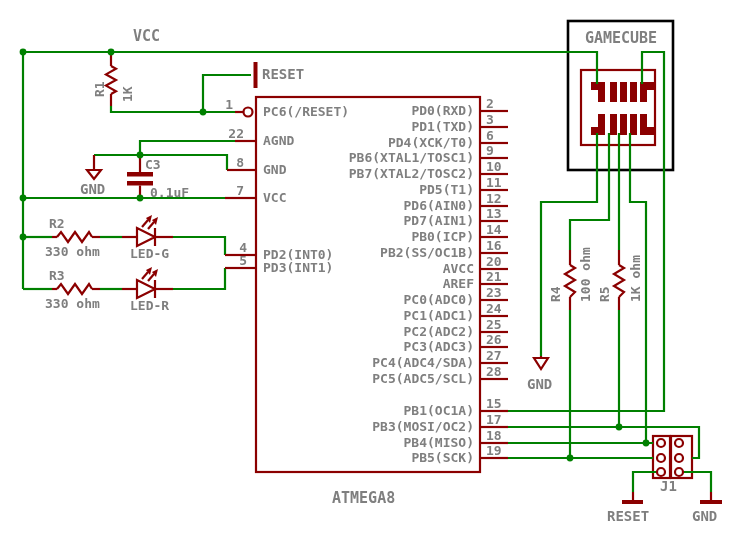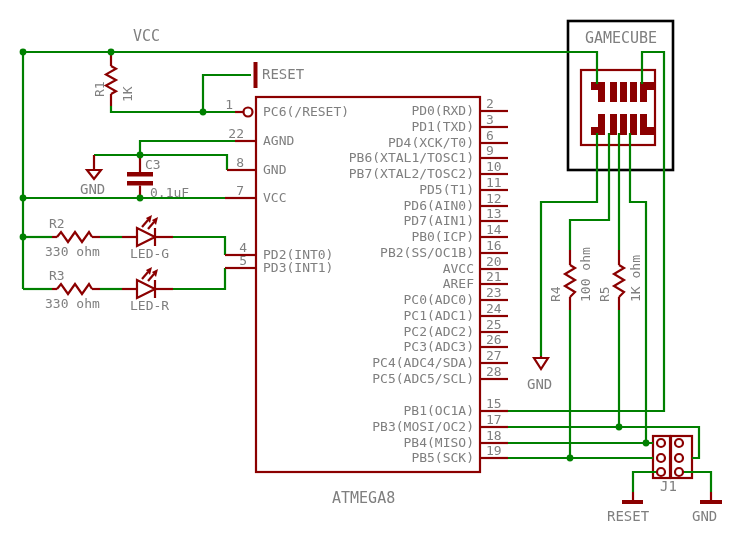--- a/index.html
+++ b/index.html
@@ -1,16 +1,16 @@
 <!DOCTYPE html>
 <html><head>
 <meta charset="utf-8">
 <style>
   html,body{margin:0;padding:0;background:#fff;}
-  .stage{position:relative;width:736px;height:536px;background:#ffffff;overflow:hidden;}
+  .stage{position:relative;width:736px;height:536px;background:#ffffff;overflow:hidden;font-weight:bold;}
   svg{display:block;}
   .wire{stroke:#008000;stroke-width:2.2;fill:none;}
   .sym{stroke:#8b0000;stroke-width:2.2;fill:none;}
   .symw{stroke:#8b0000;stroke-width:2.2;fill:#ffffff;}
   .padf{fill:#8b0000;stroke:none;}
   .dot{fill:#008000;stroke:none;}
   .frame{stroke:#000000;stroke-width:2.6;fill:none;}
   text{fill:#7f7f7f;font-family:"DejaVu Sans Mono","Liberation Mono",monospace;}
   .t13{font-size:13px;}
   .t14{font-size:14px;}

